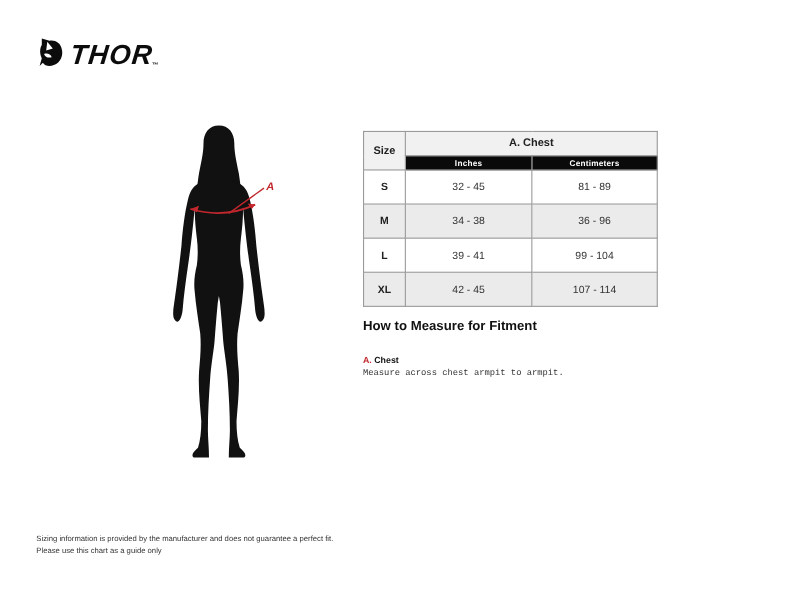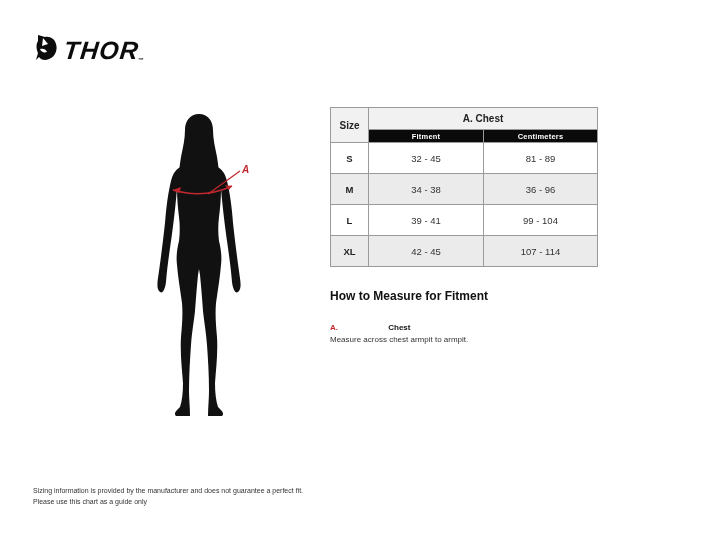--- a/index.html
+++ b/index.html
@@ -24,40 +24,40 @@
 
   
   .figure-wrap { position:absolute; left:140px; top:105px; width:175px; height:340px; }
 
   
   .chart-title {
     position:absolute; left:330px; top:88px;
     font-size:13px; font-weight:bold; color:#111; letter-spacing:-0.1px;
   }
   table.size-table {
-    position:absolute; left:330px; top:107px; width:267px;
+    position:absolute; left:330px; top:119px; width:267px;
     border-collapse:collapse; table-layout:fixed;
   }
   .size-table th, .size-table td {
     border:1px solid #9a9a9a; text-align:center; vertical-align:middle;
   }
   .size-table .hdr-top { height:22px; background:#f1f1f1; font-size:10px; font-weight:bold; color:#222; }
   .size-table .hdr-unit { height:13px; background:#0a0a0a; color:#fff; font-size:7.5px; font-weight:bold; letter-spacing:0.2px; }
   .size-table td { height:31px; font-size:9.5px; color:#333; background:#fff; }
   .size-table td.size-col { font-weight:bold; color:#222; }
   .size-table tr.alt td { background:#ebebeb; }
 
   .measure-title {
     position:absolute; left:330px; top:289px;
     font-size:12px; font-weight:bold; color:#111;
   }
   .measure-item { position:absolute; left:330px; top:322px; font-size:8px; line-height:1.45; color:#222; }
   .measure-key { color:#c1272d; font-weight:bold; }
-  .measure-name { font-weight:bold; color:#111;margin-left:48px; }
-  .measure-desc { font-size:8px; color:#333; }
+  .measure-name { font-weight:bold; color:#111; }
+  .measure-desc { font-size:8px; color:#333;font-family:Liberation Mono, monospace; }
 
   .footer {
     position:absolute; left:33px; top:486px;
     font-size:7px; line-height:1.5; color:#333;
   }
 </style>
 </head>
 <body>
 
 <div class="page">
@@ -151,21 +151,21 @@
         <col style="width:38px">
         <col style="width:115px">
         <col style="width:114px">
       </colgroup>
     <tbody>
         <tr>
       <th class="hdr-top" rowspan="2">Size</th>
       <th class="hdr-top" colspan="2">A. Chest</th>
     </tr>
     <tr>
-      <th class="hdr-unit">Fitment</th>
+      <th class="hdr-unit">Inches</th>
       <th class="hdr-unit">Centimeters</th>
     </tr>
     <tr>
       <td class="size-col">S</td>
       <td>32 - 45</td>
       <td>81 - 89</td>
     </tr>
     <tr class="alt">
       <td class="size-col">M</td>
       <td>34 - 38</td>

